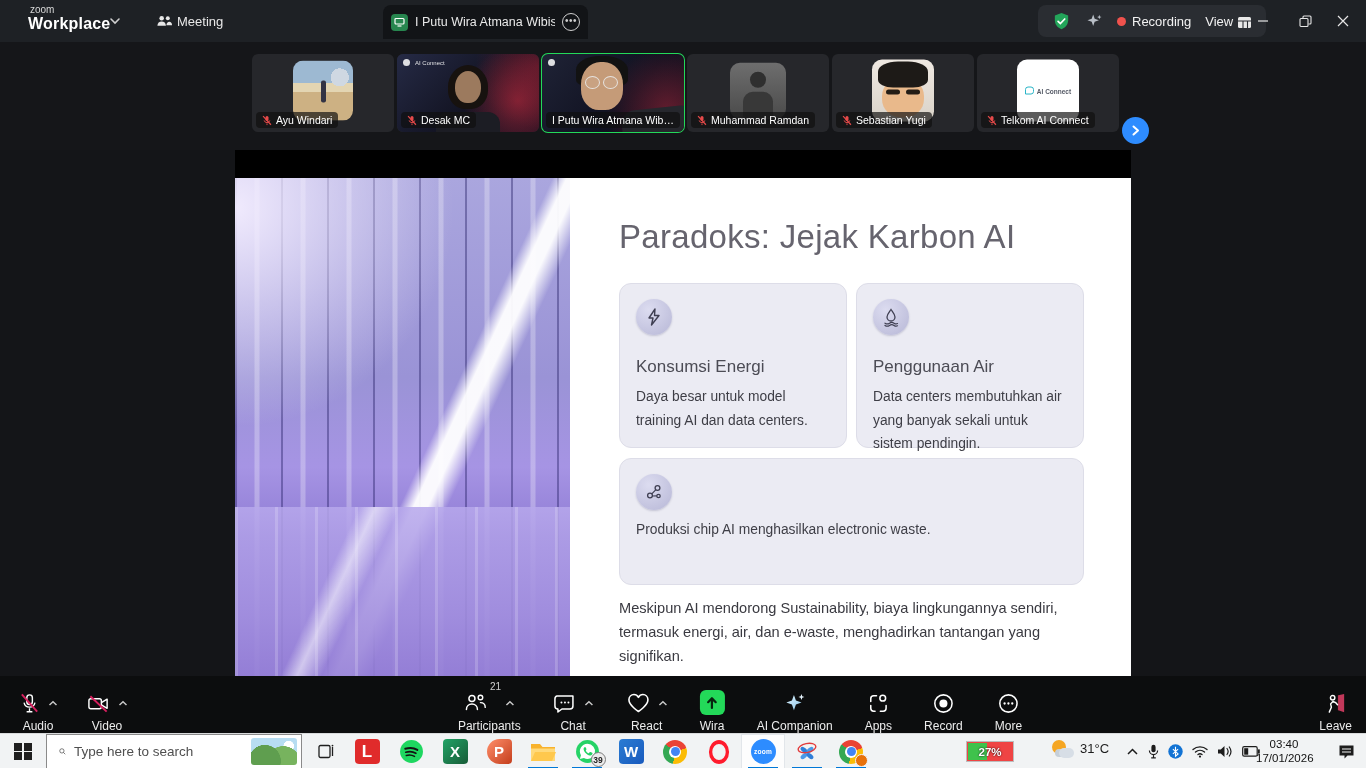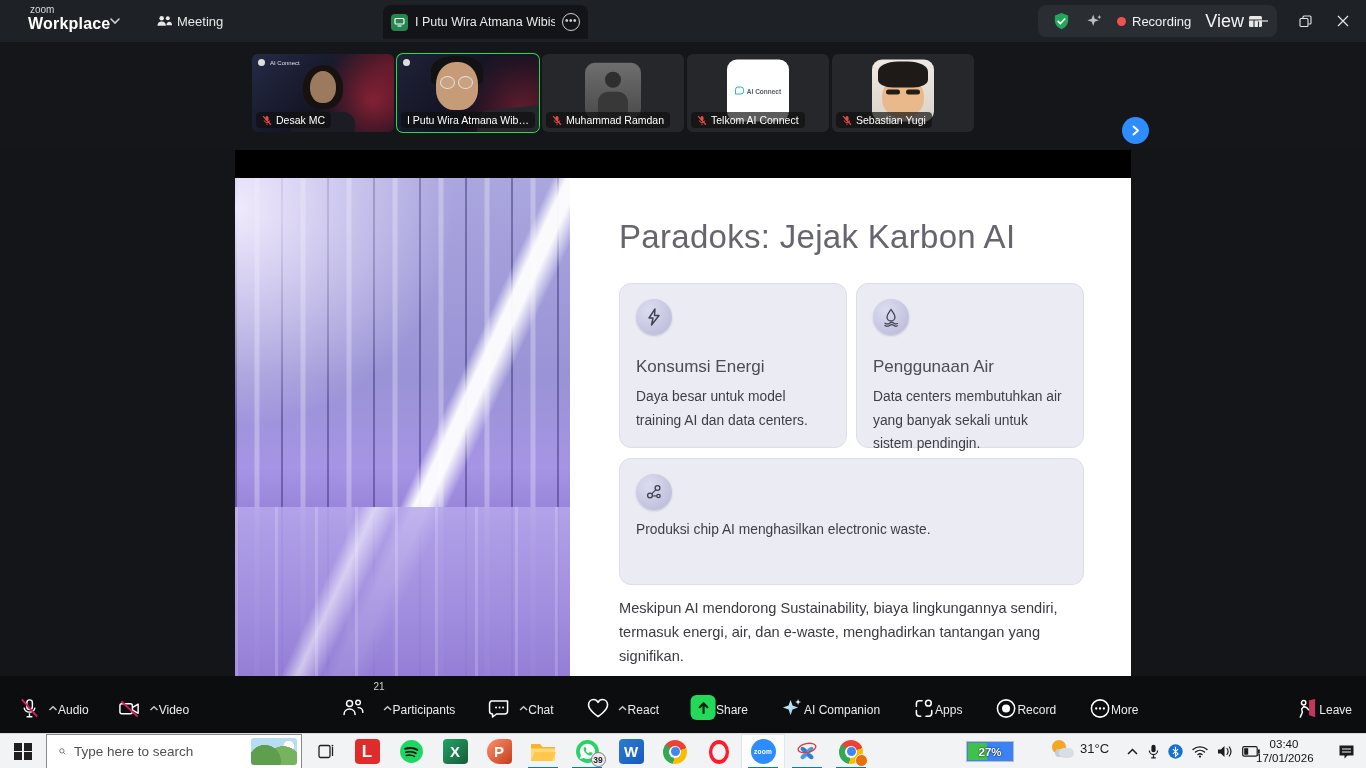--- a/index.html
+++ b/index.html
@@ -17,21 +17,21 @@
   .active-tab { position:absolute; left:383px; top:5px; width:205px; height:34px; background:#121417;
                 border-radius:8px 8px 0 0; display:flex; align-items:center; gap:7px; padding:0 8px; }
   .active-tab .t-title { color:#e9e9e9; font-size:12.5px; white-space:nowrap; overflow:hidden; max-width:150px; }
   .share-badge { width:17px; height:17px; background:#27864f; border-radius:4px; display:flex; align-items:center; justify-content:center; flex:0 0 auto; }
   .ellipsis-btn { width:18px; height:18px; border:1.4px solid #cfcfcf; border-radius:50%; color:#cfcfcf;
                   font-size:10px; line-height:14px; text-align:center; letter-spacing:.5px; flex:0 0 auto; }
   .topright-pill { position:absolute; left:1038px; top:5px; height:32px; background:#2a2d32; border-radius:8px;
                    display:flex; align-items:center; gap:14px; padding:0 14px; }
   .rec-wrap { display:flex; align-items:center; gap:6px; color:#f2f2f2; font-size:13px; }
   .rec-dot { width:9px; height:9px; border-radius:50%; background:#f0524d; }
-  .view-wrap { display:flex; align-items:center; gap:4px; color:#f2f2f2; font-size:18px; }
+  .view-wrap { display:flex; align-items:flex-end; gap:4px; color:#f2f2f2; font-size:13px; }
   .winctl { position:absolute; top:0; height:42px; width:46px; display:flex; align-items:center; justify-content:center; color:#e6e6e6; }
   .winctl.min { left:1240px; } .winctl.max { left:1282px; } .winctl.close { left:1320px; }
 
   
   .strip { position:absolute; left:0; top:42px; width:1366px; height:108px; background:#151619; }
   .tiles { position:absolute; left:252px; top:12px; display:flex; gap:3px; }
   .tile { width:142px; height:78px; background:#26272b; border-radius:6px; position:relative; overflow:hidden; }
   .tile.active { outline:2px solid #23d959; outline-offset:-1px; }
   .name-pill { position:absolute; left:4px; bottom:4px; background:rgba(15,15,15,.68); border-radius:4px;
                padding:2px 6px; display:flex; align-items:center; gap:4px; max-width:134px; }
@@ -101,21 +101,21 @@
   .card2 { left:286px; top:105px; width:228px; height:165px; }
   .card3 { left:49px; top:280px; width:465px; height:127px; }
   .c-icon { width:36px; height:36px; border-radius:50%; background:radial-gradient(circle at 35% 30%, #dcdcf0, #b7b7d6);
             display:flex; align-items:center; justify-content:center; box-shadow:0 1px 2px rgba(80,80,120,.25); }
   .c-title { margin-top:22px; font-size:17px; color:#4c4c55; }
   .c-body { margin-top:8px; font-size:13.8px; line-height:1.72; color:#3e3e46; }
   .s-footer { position:absolute; left:49px; top:418px; width:468px; font-size:14.6px; line-height:1.65; color:#3a3a41; }
 
   
   .zoombar { position:absolute; left:0; top:676px; width:1366px; height:57px; background:#0c0d0e; }
-  .tbtn { display:flex; flex-direction:row; align-items:center; justify-content:center; padding-top:7px; position:relative; }
+  .tbtn { display:flex; flex-direction:column; align-items:center; justify-content:flex-end; padding-top:7px; position:relative; }
   .tlabel { color:#ececec; font-size:12px; margin-top:4px; white-space:nowrap; }
   .irow { display:flex; align-items:center; gap:7px; height:24px; }
   .caret { display:flex; align-items:center; }
   .zb-left { position:absolute; left:18px; top:0; height:57px; display:flex; gap:28px; }
   .zb-center { position:absolute; left:50%; top:0; transform:translateX(calc(-50% + 57px)); height:57px; display:flex; gap:32px; }
   .zb-leave { position:absolute; right:14px; top:0; height:57px; display:flex; }
   .p-count { position:absolute; top:5px; left:32px; color:#cfcfcf; font-size:10px; }
   .share-ic { width:25px; height:25px; background:#23d959; border-radius:6px; display:flex; align-items:center; justify-content:center; margin-top:-2px; }
 
   
@@ -146,21 +146,21 @@
   .ic-zoom { width:25px; height:25px; border-radius:50%; background:#2d8cff; color:#fff; font-size:6.6px; font-weight:700;
              display:flex; align-items:center; justify-content:center; letter-spacing:.2px; }
   .wa-badge { position:absolute; right:-6px; bottom:-3px; width:15px; height:15px; border-radius:50%;
               background:#ececec; border:1px solid #7c7c7c; color:#222; font-size:8.5px; font-weight:700;
               display:flex; align-items:center; justify-content:center; }
   .chrome-ball { width:24px; height:24px; border-radius:50%;
       background:conic-gradient(from -50deg, #ea4335 0 120deg, #fbbc05 120deg 240deg, #34a853 240deg 360deg); position:relative; }
   .chrome-ball::before { content:""; position:absolute; inset:6px; background:#fff; border-radius:50%; }
   .chrome-ball::after { content:""; position:absolute; inset:7.5px; background:#4285f4; border-radius:50%; }
   .c2-badge { position:absolute; right:-4px; bottom:-3px; width:13px; height:13px; border-radius:50%; background:#e8710a; border:1.5px solid #f1f3f4; }
-  .bat-widget { position:absolute; left:966px; top:7px; width:48px; height:21px; background:#3b82f6; border:1px solid #bdbdbd; }
+  .bat-widget { position:absolute; left:966px; top:7px; width:48px; height:21px; background:#ef4444; border:1px solid #bdbdbd; }
   .bat-fill { position:absolute; left:1px; top:1px; bottom:1px; width:42%; background:#3fc24c; }
   .bat-text { position:absolute; inset:0; display:flex; align-items:center; justify-content:center; color:#fff; font-size:11.5px; font-weight:700; text-shadow:0 0 2px #000; }
   .weather { position:absolute; left:1052px; top:0; height:29px; display:flex; align-items:center; gap:6px; }
   .wx-icon { width:22px; height:18px; position:relative; }
   .wx-icon::before { content:""; position:absolute; left:0; top:0; width:14px; height:14px; border-radius:50%; background:#f5a623; }
   .wx-icon::after { content:""; position:absolute; right:0; bottom:0; width:15px; height:10px; border-radius:8px; background:#d7dee6; box-shadow:-5px 0 0 -1px #c6cfd8; }
   .wx-temp { font-size:13px; color:#1c1c1c; }
   .tray { position:absolute; left:1126px; top:0; height:35px; display:flex; align-items:center; gap:9px; }
   .clockblock { position:absolute; left:1256px; top:3px; width:56px; text-align:center; font-size:11.5px; color:#111; line-height:14px; }
   .notif { position:absolute; left:1326px; top:0; width:40px; height:35px; display:flex; align-items:center; justify-content:center; }
@@ -232,20 +232,31 @@
   <div class="winctl close">
       <svg width="12" height="12" viewBox="0 0 12 12">
         <path d="M1 1l10 10M11 1L1 11" stroke="#e6e6e6" stroke-width="1.2"></path>
       </svg>
     </div>
 </div>
 
 <div class="strip">
   <div class="tiles">
     <div class="tile">
+      <div class="avatar av-ayu"></div>
+      <div class="name-pill">
+        <svg width="10" height="11" viewBox="0 0 12 13">
+            <rect x="4.2" y="1" width="3.6" height="6" rx="1.8" fill="#e84a4a"></rect>
+            <path d="M2.6 6.4a3.5 3.5 0 0 0 6.8 0M6 10v2" stroke="#e84a4a" fill="none" stroke-width="1.1"></path>
+            <path d="M1.3 1.2l9.4 10.4" stroke="#e84a4a" stroke-width="1.4"></path>
+          </svg>
+        <span>Ayu Windari</span>
+      </div>
+    </div>
+    <div class="tile">
       <div class="vid-desak">
         <div class="wm">AI Connect</div>
         <div class="vd-hair"></div>
           <div class="vd-face"></div>
           <div class="vd-body"></div>
       </div>
       <div class="name-pill">
         <svg width="10" height="11" viewBox="0 0 12 13">
             <rect x="4.2" y="1" width="3.6" height="6" rx="1.8" fill="#e84a4a"></rect>
             <path d="M2.6 6.4a3.5 3.5 0 0 0 6.8 0M6 10v2" stroke="#e84a4a" fill="none" stroke-width="1.1"></path>
@@ -271,54 +282,54 @@
     </div>
     <div class="tile">
       <div class="avatar av-ramdan"></div>
       <div class="name-pill">
         <svg width="10" height="11" viewBox="0 0 12 13">
             <rect x="4.2" y="1" width="3.6" height="6" rx="1.8" fill="#e84a4a"></rect>
             <path d="M2.6 6.4a3.5 3.5 0 0 0 6.8 0M6 10v2" stroke="#e84a4a" fill="none" stroke-width="1.1"></path>
             <path d="M1.3 1.2l9.4 10.4" stroke="#e84a4a" stroke-width="1.4"></path>
           </svg>
         <span>Muhammad Ramdan</span>
-      </div>
-    </div>
-    <div class="tile">
-      <div class="avatar av-telkom">
-        <span class="tk-glyph"></span>
-        <span class="tk-text">AI Connect</span>
-      </div>
-      <div class="name-pill">
-        <svg width="10" height="11" viewBox="0 0 12 13">
-            <rect x="4.2" y="1" width="3.6" height="6" rx="1.8" fill="#e84a4a"></rect>
-            <path d="M2.6 6.4a3.5 3.5 0 0 0 6.8 0M6 10v2" stroke="#e84a4a" fill="none" stroke-width="1.1"></path>
-            <path d="M1.3 1.2l9.4 10.4" stroke="#e84a4a" stroke-width="1.4"></path>
-          </svg>
-        <span>Telkom AI Connect</span>
       </div>
     </div>
     <div class="tile">
       <div class="avatar av-yugi">
           <div class="y-face"></div>
           <div class="y-hair"></div>
           <div class="y-brow">
             <i></i>
             <i></i>
           </div>
         </div>
       <div class="name-pill">
         <svg width="10" height="11" viewBox="0 0 12 13">
             <rect x="4.2" y="1" width="3.6" height="6" rx="1.8" fill="#e84a4a"></rect>
             <path d="M2.6 6.4a3.5 3.5 0 0 0 6.8 0M6 10v2" stroke="#e84a4a" fill="none" stroke-width="1.1"></path>
             <path d="M1.3 1.2l9.4 10.4" stroke="#e84a4a" stroke-width="1.4"></path>
           </svg>
         <span>Sebastian Yugi</span>
       </div>
     </div>
+    <div class="tile">
+      <div class="avatar av-telkom">
+        <span class="tk-glyph"></span>
+        <span class="tk-text">AI Connect</span>
+      </div>
+      <div class="name-pill">
+        <svg width="10" height="11" viewBox="0 0 12 13">
+            <rect x="4.2" y="1" width="3.6" height="6" rx="1.8" fill="#e84a4a"></rect>
+            <path d="M2.6 6.4a3.5 3.5 0 0 0 6.8 0M6 10v2" stroke="#e84a4a" fill="none" stroke-width="1.1"></path>
+            <path d="M1.3 1.2l9.4 10.4" stroke="#e84a4a" stroke-width="1.4"></path>
+          </svg>
+        <span>Telkom AI Connect</span>
+      </div>
+    </div>
   </div>
 </div>
 <div class="next-btn">
   <svg width="13" height="13" viewBox="0 0 13 13">
       <path d="M4.5 2.5l4.5 4-4.5 4" stroke="#fff" stroke-width="2" fill="none" stroke-linecap="round" stroke-linejoin="round"></path>
     </svg>
 </div>
 
 <div class="stage">
   <div class="shared">
@@ -450,21 +461,21 @@
       <div class="tlabel">React</div>
     </div>
     <div class="tbtn">
       <div class="irow">
         <div class="share-ic">
           <svg width="14" height="15" viewBox="0 0 14 15">
               <path d="M7 13V4M3.2 7.2L7 3.2l3.8 4" stroke="#07250f" stroke-width="2.2" fill="none" stroke-linecap="round" stroke-linejoin="round"></path>
             </svg>
         </div>
       </div>
-      <div class="tlabel">Share</div>
+      <div class="tlabel">Wira</div>
     </div>
     <div class="tbtn">
       <div class="irow">
         <svg width="24" height="24" viewBox="0 0 24 24">
           <defs>
               <linearGradient id="sg" x1="0" y1="0" x2="1" y2="1">
                 <stop offset="0" stop-color="#dff3ff"></stop>
                 <stop offset="1" stop-color="#8cc6e8"></stop>
               </linearGradient>
             </defs>

